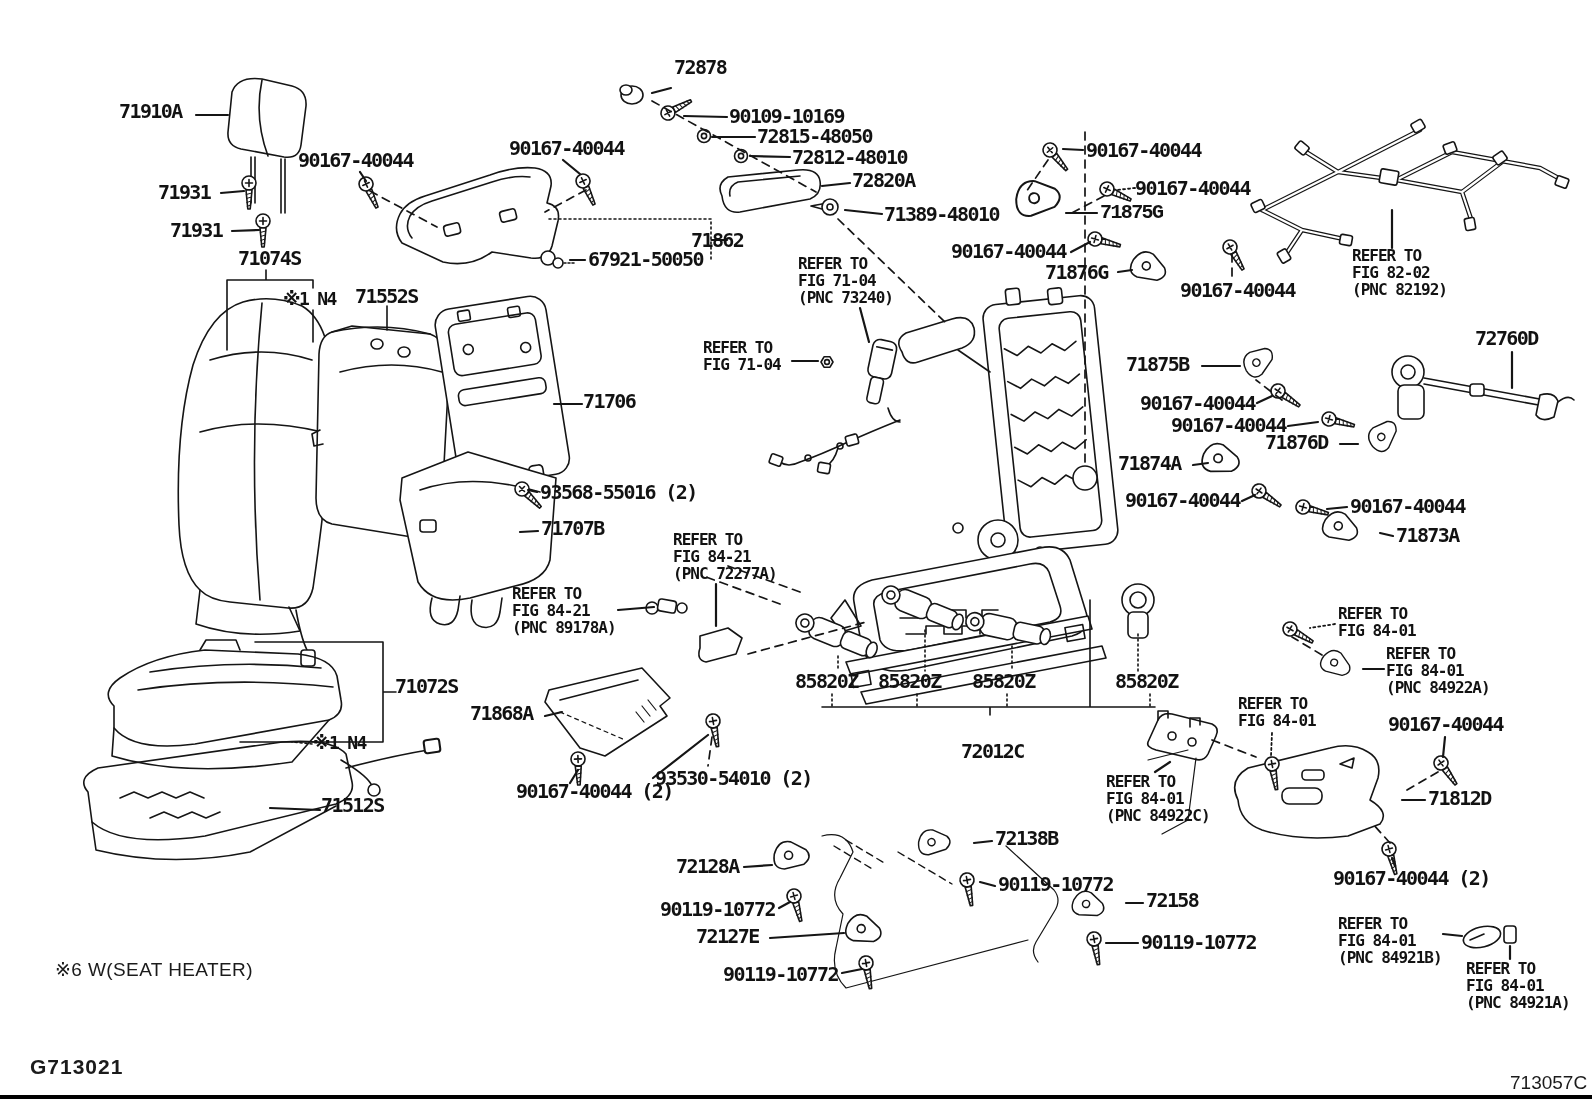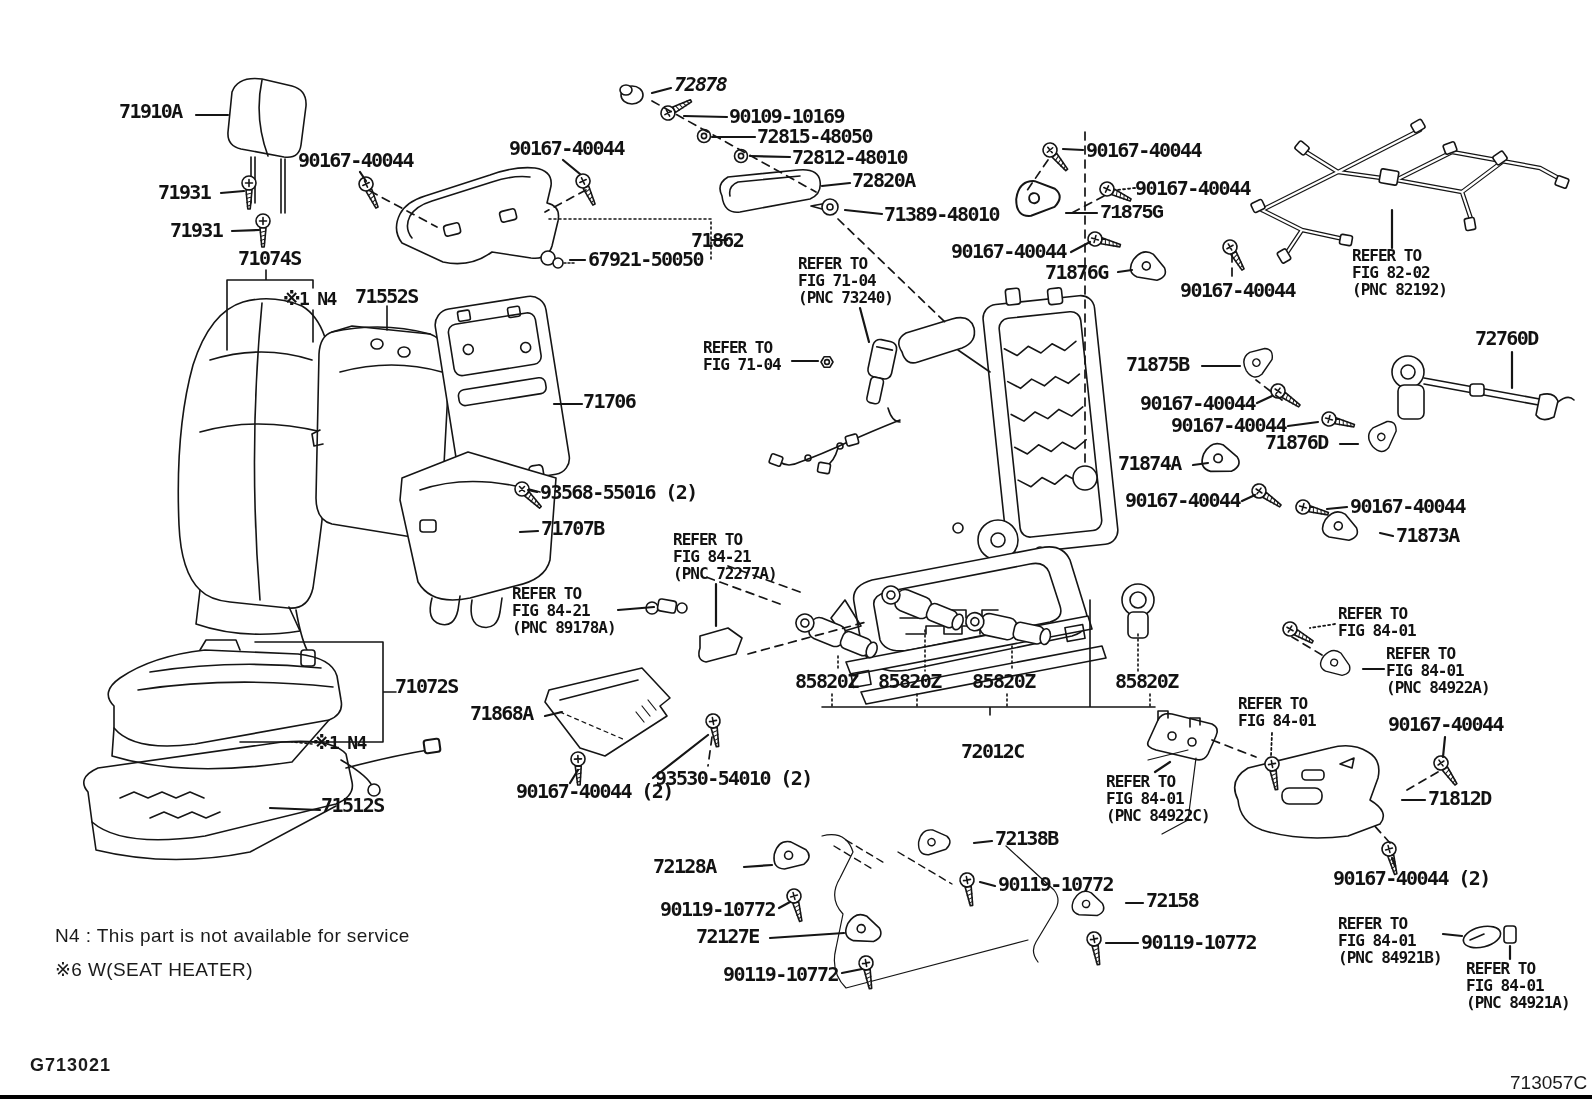--- a/index.html
+++ b/index.html
@@ -6,21 +6,21 @@
   .canvas{position:relative;width:1592px;height:1099px;background:#ffffff;overflow:hidden;
           font-family:"DejaVu Sans Mono","DejaVu Sans",monospace;}
   svg.art{position:absolute;left:0;top:0;}
   .plabel{position:absolute;font-family:"DejaVu Sans Mono","DejaVu Sans",monospace;
           font-weight:bold;font-size:20px;line-height:1.06;letter-spacing:-1.6px;
           white-space:pre-line;color:#121212;}
   .plabel[style*="font-size: 16px"]{letter-spacing:-1px;}
   .note{position:absolute;font-family:"Liberation Sans","DejaVu Sans",sans-serif;
         font-size:19px;color:#1b1b1b;letter-spacing:.4px;}
   .code-left{position:absolute;left:30px;top:1055px;font-family:"Liberation Sans",sans-serif;
-        font-size:18px;font-weight:600;color:#1b1b1b;letter-spacing:1px;}
+        font-size:21px;font-weight:600;color:#1b1b1b;letter-spacing:1px;}
   .code-right{position:absolute;left:1510px;top:1072px;font-family:"Liberation Sans",sans-serif;
         font-size:19px;color:#1b1b1b;}
   .bottom-rule{position:absolute;left:0;top:1095px;width:1592px;height:4px;background:#000;}
 </style>
 </head>
 <body>
 
 <div class="canvas">
 
   <svg class="art" width="1592" height="1099" viewBox="0 0 1592 1099" fill="none" stroke="#151515" stroke-width="1.6" stroke-linecap="round" stroke-linejoin="round">
@@ -344,21 +344,21 @@
       <path d="M832,694 V707 M917,694 V707 M1007,694 V707 M1150,694 V707 M838,656 V671 M925,630 V671 M1012,646 V671 M1138,634 V671" stroke-dasharray="2 3"></path>
     </g>
   </svg>
 
   <div id="label-layer">
       <div class="plabel" style="left: 119px; top: 101px;">71910A</div>
       <div class="plabel" style="left: 298px; top: 150px;">90167-40044</div>
       <div class="plabel" style="left: 158px; top: 182px;">71931</div>
       <div class="plabel" style="left: 170px; top: 220px;">71931</div>
       <div class="plabel" style="left: 509px; top: 138px;">90167-40044</div>
-      <div class="plabel" style="left: 674px; top: 74px; font-style: italic;">72878</div>
+      <div class="plabel" style="left: 674px; top: 57px;">72878</div>
       <div class="plabel" style="left: 729px; top: 106px;">90109-10169</div>
       <div class="plabel" style="left: 757px; top: 126px;">72815-48050</div>
       <div class="plabel" style="left: 792px; top: 147px;">72812-48010</div>
       <div class="plabel" style="left: 852px; top: 170px;">72820A</div>
       <div class="plabel" style="left: 884px; top: 204px;">71389-48010</div>
       <div class="plabel" style="left: 691px; top: 230px;">71862</div>
       <div class="plabel" style="left: 588px; top: 249px; text-align: right;">67921-50050</div>
       <div class="plabel" style="left: 1086px; top: 140px;">90167-40044</div>
       <div class="plabel" style="left: 1135px; top: 178px;">90167-40044</div>
       <div class="plabel" style="left: 1100px; top: 202px; font-family: Liberation Mono, monospace;">71875G</div>
@@ -413,34 +413,33 @@
       <div class="plabel" style="left: 1388px; top: 714px;">90167-40044</div>
       <div class="plabel" style="left: 1238px; top: 696px; font-size: 16px;">REFER TO
 FIG 84-01</div>
       <div class="plabel" style="left: 1106px; top: 774px; font-size: 16px;">REFER TO
 FIG 84-01
 (PNC 84922C)</div>
       <div class="plabel" style="left: 1428px; top: 788px;">71812D</div>
       <div class="plabel" style="left: 1333px; top: 868px;">90167-40044 (2)</div>
       <div class="plabel" style="left: 995px; top: 828px;">72138B</div>
       <div class="plabel" style="left: 998px; top: 874px;">90119-10772</div>
-      <div class="plabel" style="left: 653px; top: 856px;">72128A</div>
+      <div class="plabel" style="left: 676px; top: 856px;">72128A</div>
       <div class="plabel" style="left: 660px; top: 899px;">90119-10772</div>
       <div class="plabel" style="left: 696px; top: 926px;">72127E</div>
       <div class="plabel" style="left: 723px; top: 964px;">90119-10772</div>
       <div class="plabel" style="left: 1146px; top: 890px;">72158</div>
       <div class="plabel" style="left: 1141px; top: 932px;">90119-10772</div>
       <div class="plabel" style="left: 1338px; top: 916px; font-size: 16px;">REFER TO
 FIG 84-01
 (PNC 84921B)</div>
       <div class="plabel" style="left: 1466px; top: 961px; font-size: 16px;">REFER TO
 FIG 84-01
 (PNC 84921A)</div>
     </div>
 
-  <div class="note" style="left:55px;top:925px">N4 : This part is not available for service</div>
   <div class="note" style="left:55px;top:958px">※6 W(SEAT HEATER)</div>
 
   <div class="code-left">G713021</div>
   <div class="code-right">713057C</div>
 
   <div class="bottom-rule"></div>
 </div>
 
 </body></html>

